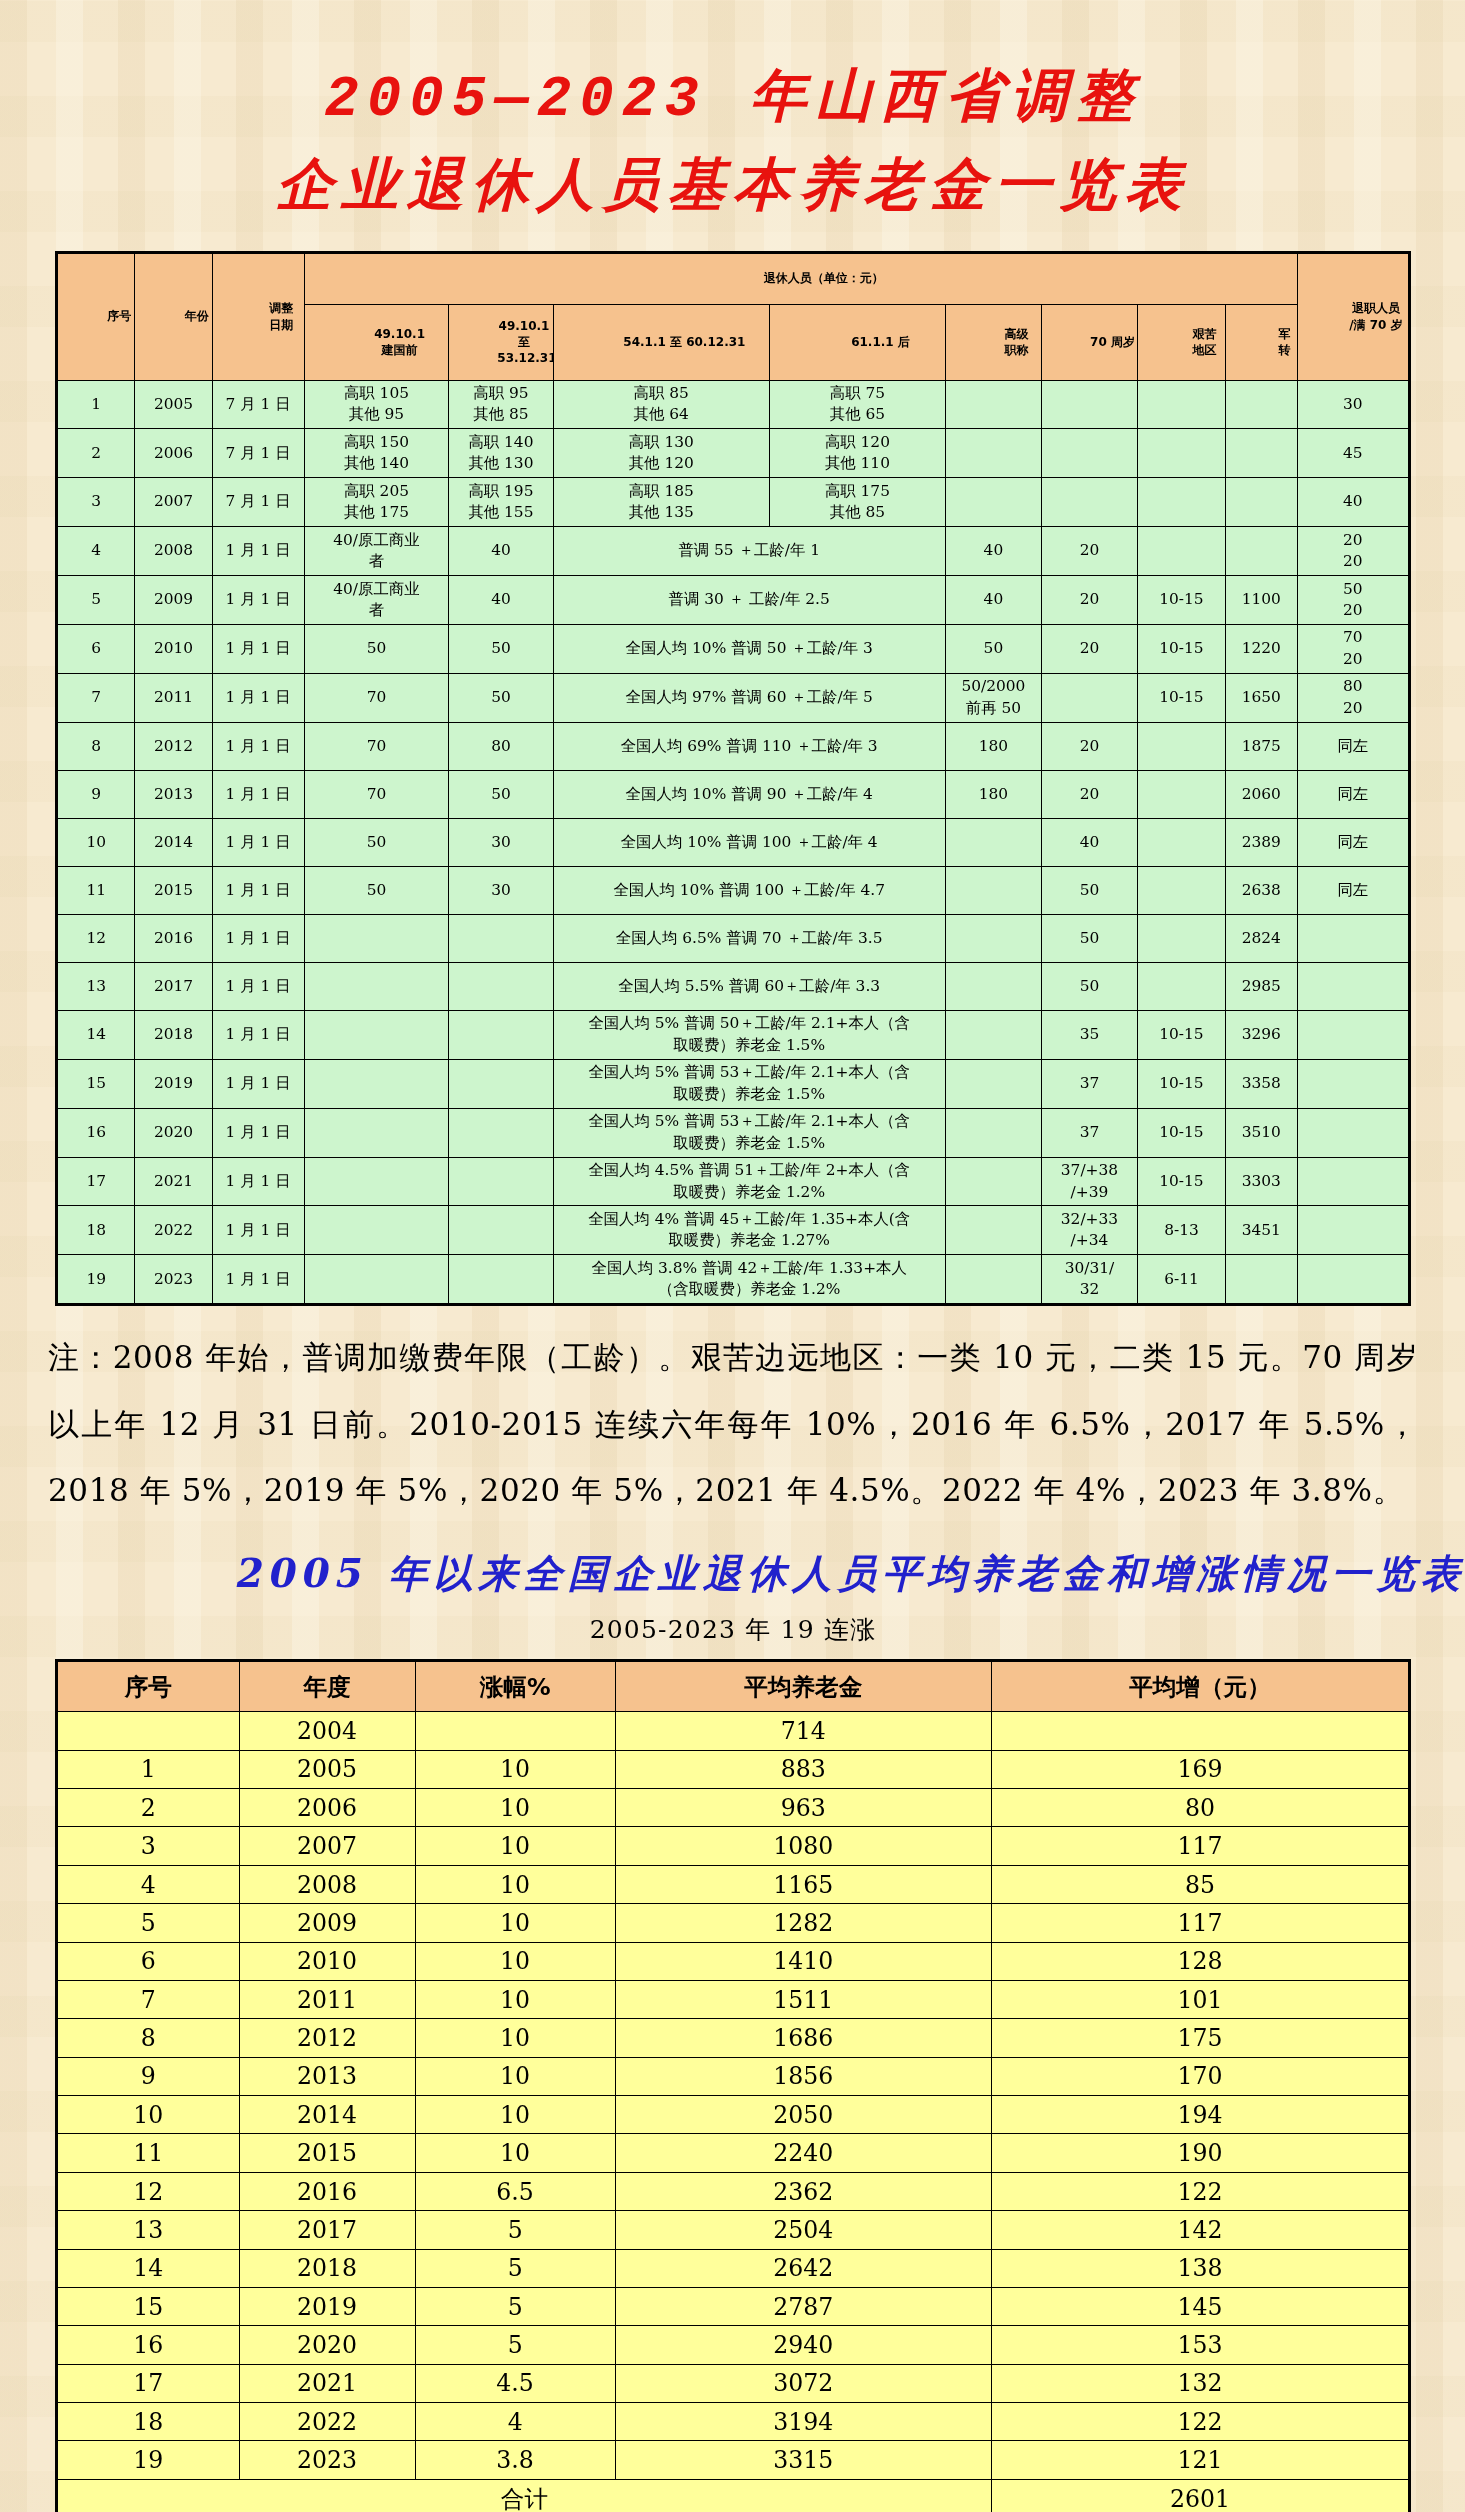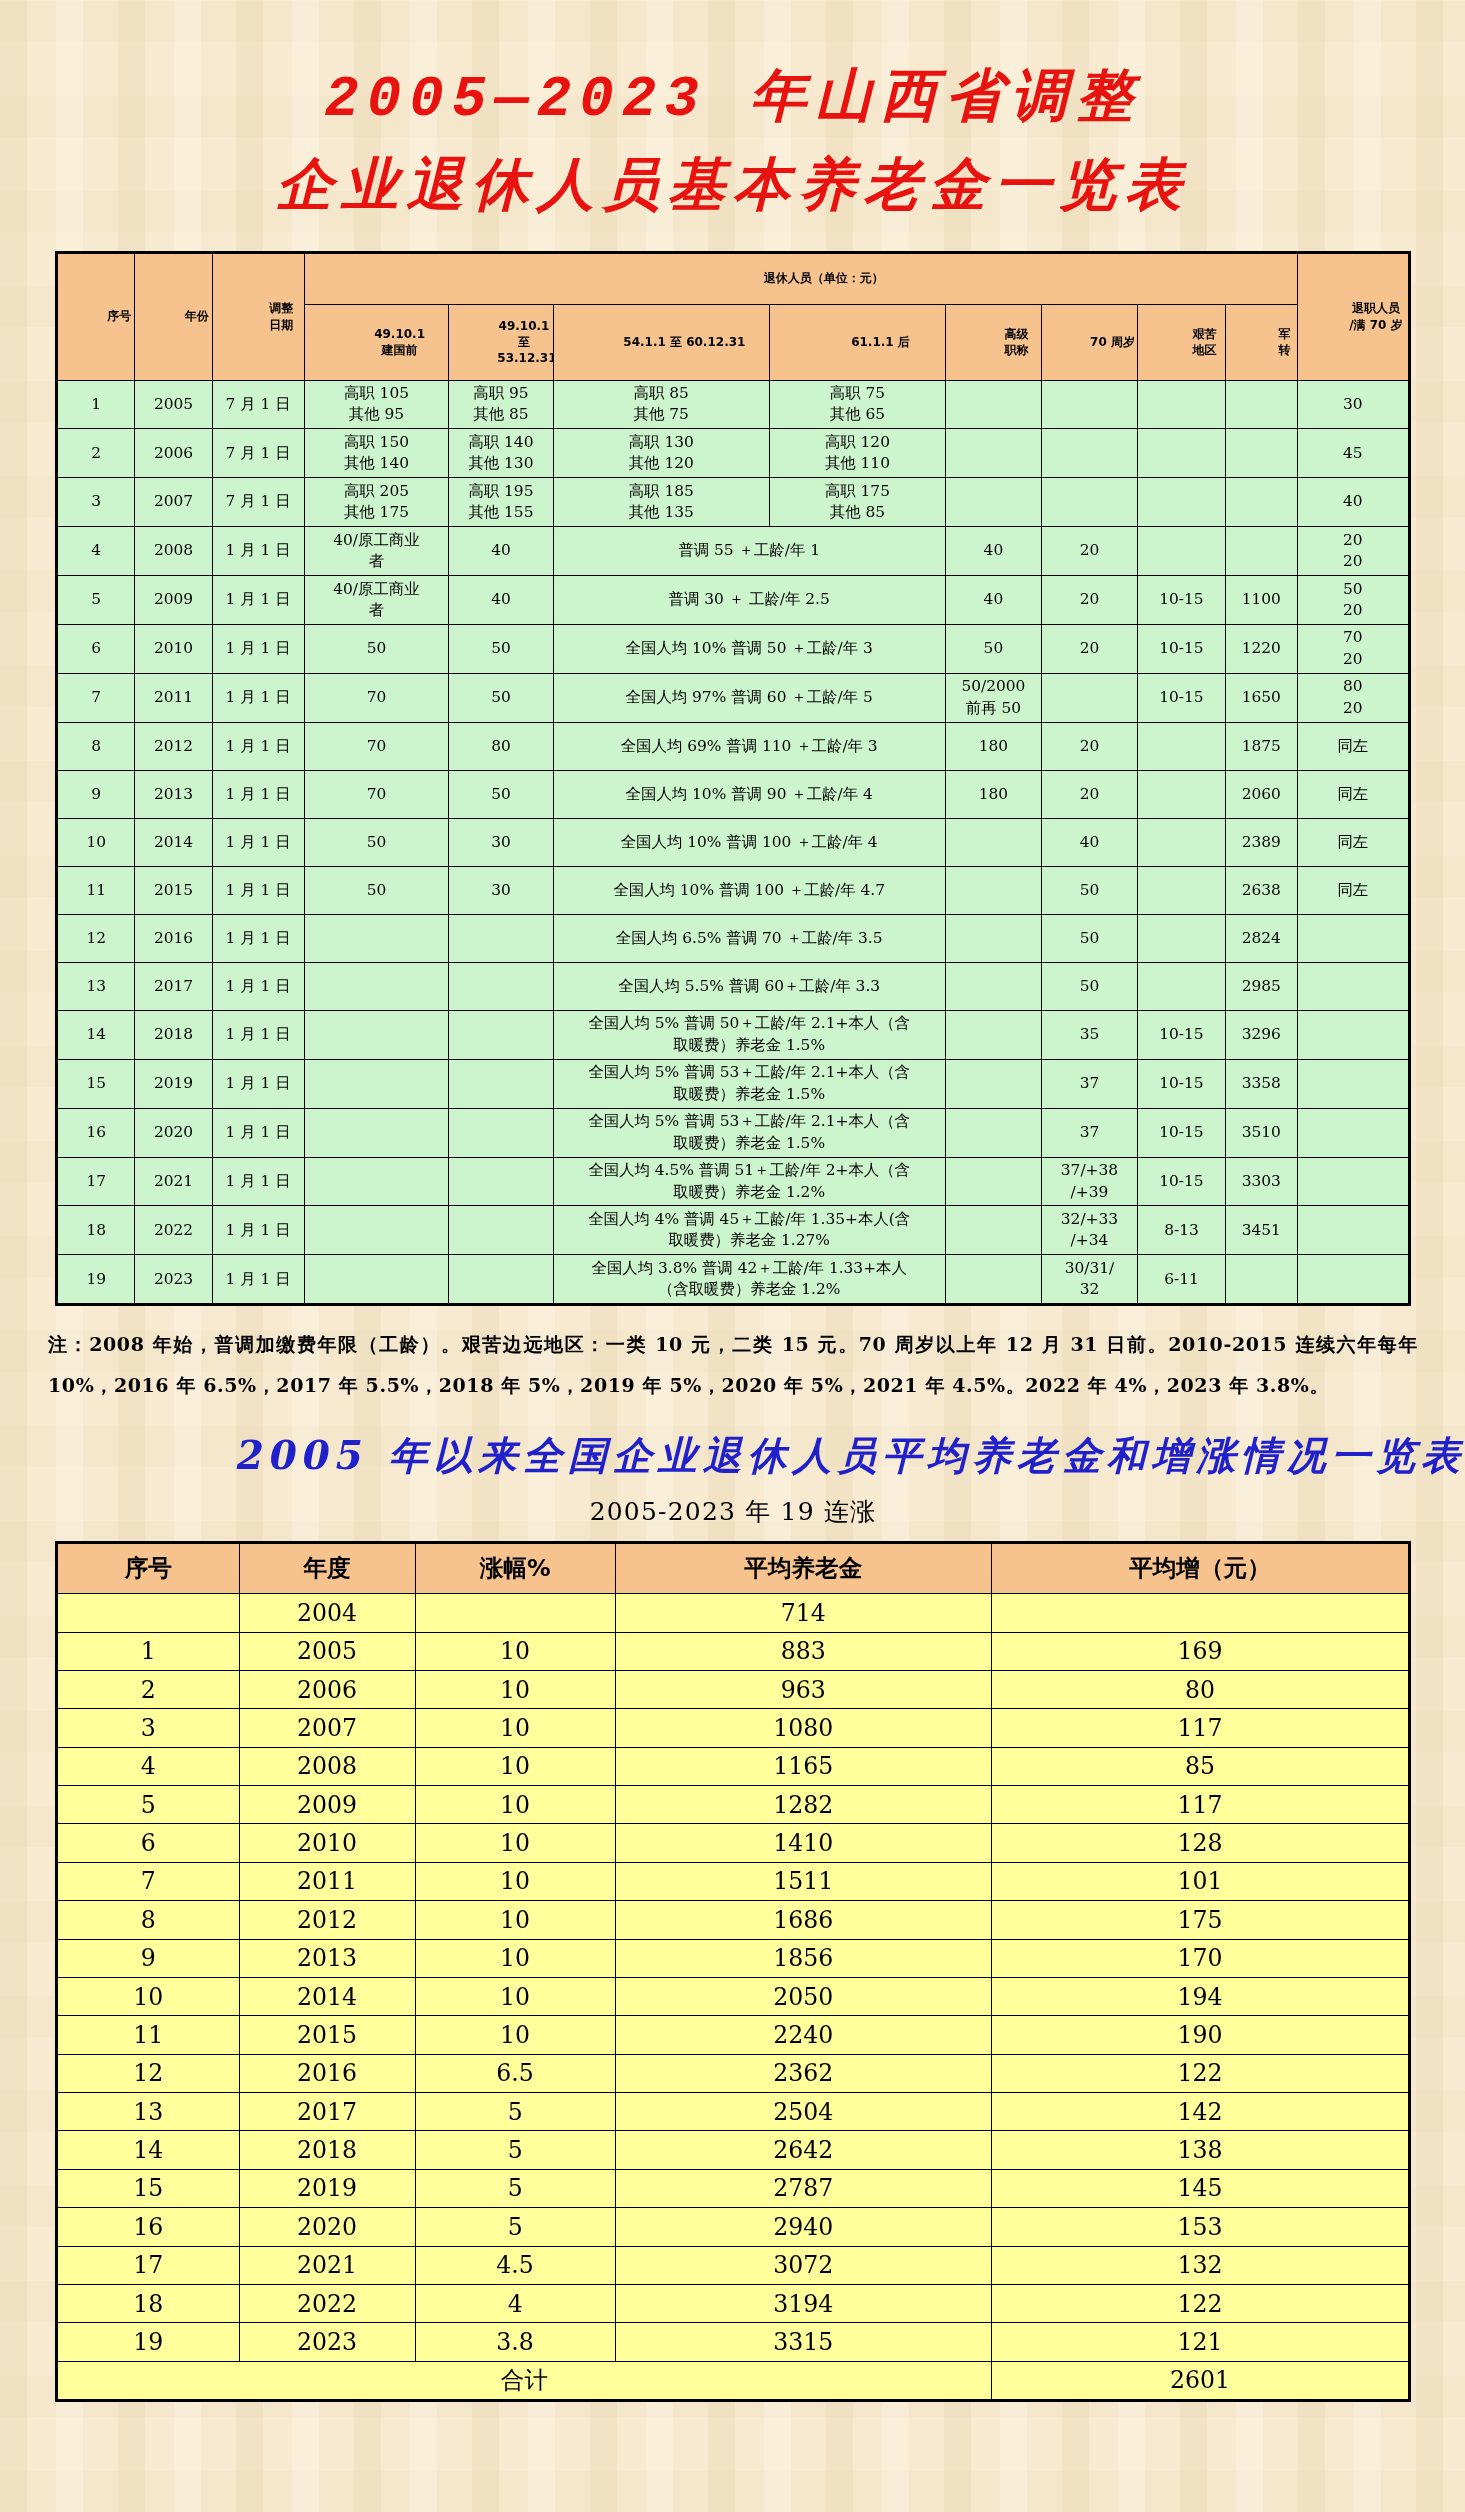--- a/index.html
+++ b/index.html
@@ -34,23 +34,22 @@
   }
   #table1 thead tr:nth-child(1){height:52px;}
   #table1 thead tr:nth-child(2){height:76px;}
   #table1 tbody td{
     background:var(--table1-row-bg,#cdf5cd);
     font-size:15.4px;line-height:1.4;
   }
   #table1 tbody tr{height:48px;}
   .note{
     width:1370px;margin:17.7px auto 0 auto;
-    font-size:19px;line-height:2.15;letter-spacing:0.6px;
+    font-size:31px;line-height:2.15;letter-spacing:0.6px;
     text-align:justify;
-    font-weight:bold;
   }
   .section2-title{
     margin:20px 0 0 16px;text-align:right;
     font-size:39px;line-height:1.5;font-style:italic;font-weight:700;
     color:var(--title-blue,#2121cc);letter-spacing:5.9px;
     font-family:"DejaVu Serif","Liberation Serif",serif;
   }
   .section2-subtitle{
     margin:10.6px 0 0 0;text-align:center;
     font-size:25px;font-weight:400;letter-spacing:1.2px;
@@ -119,21 +118,21 @@
   <tbody id="t1-body">
       <tr>
         <td>1</td>
         <td>2005</td>
         <td>7 月 1 日</td>
         <td>高职 105
 其他 95</td>
         <td>高职 95
 其他 85</td>
         <td>高职 85
-其他 75</td>
+其他 64</td>
         <td>高职 75
 其他 65</td>
         <td></td>
         <td></td>
         <td></td>
         <td></td>
         <td>30</td>
       </tr>
       <tr>
         <td>2</td>

